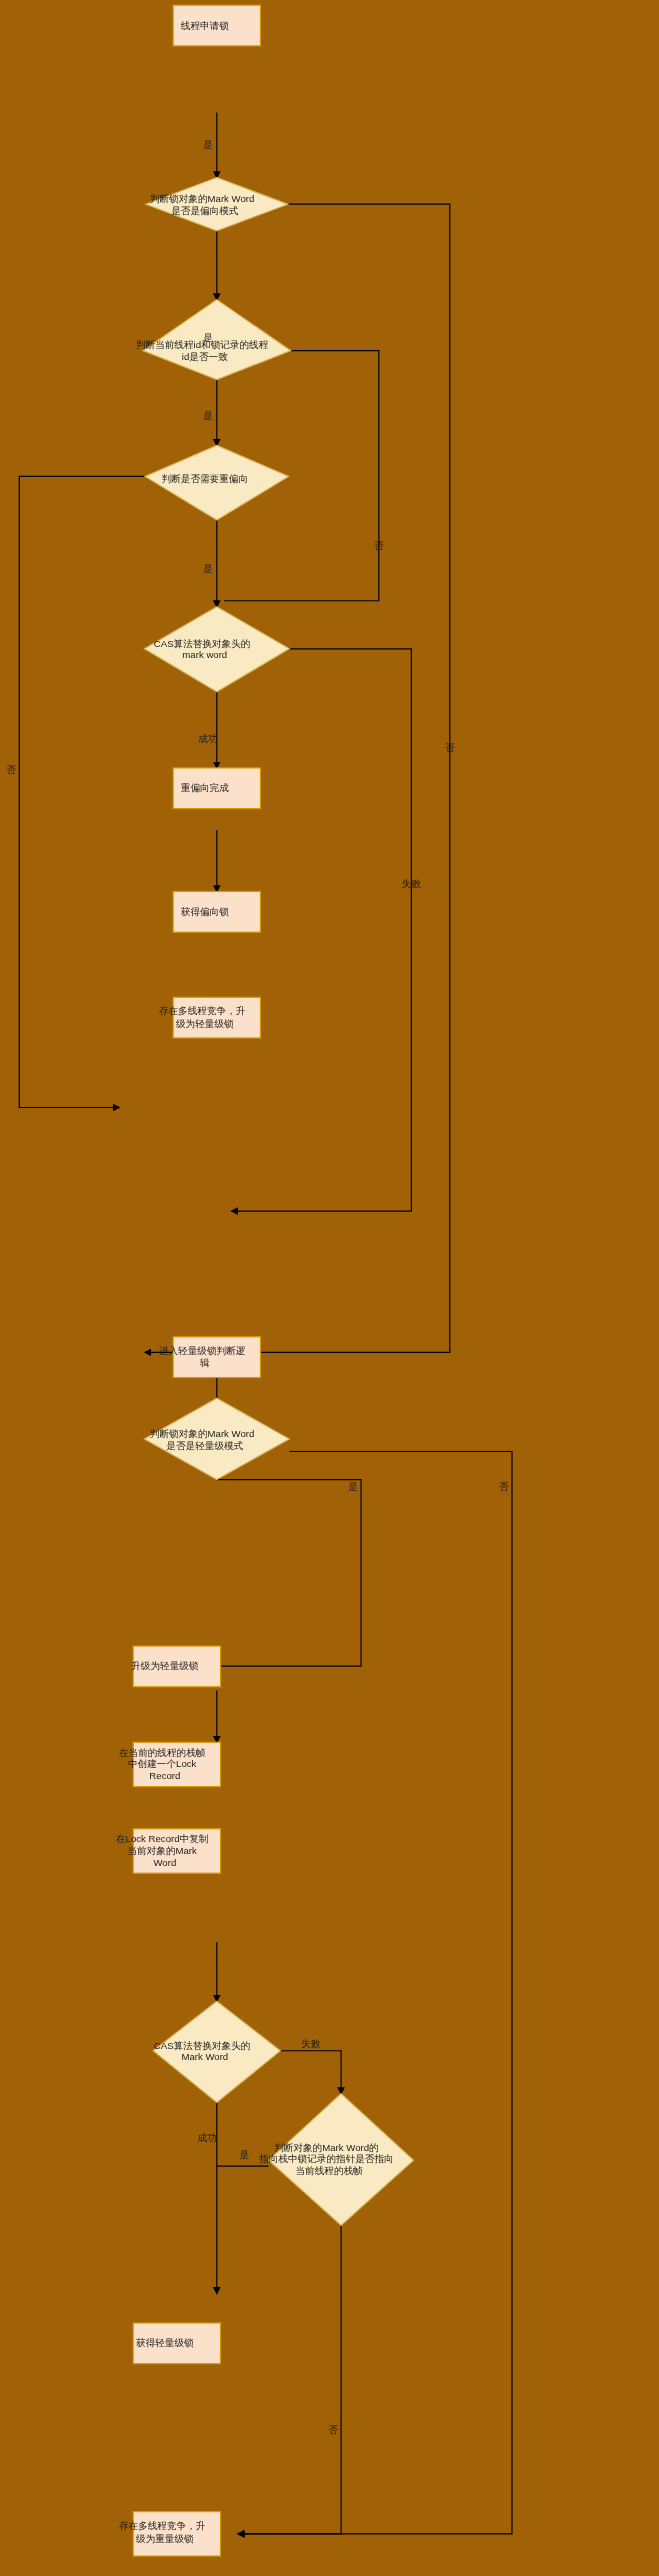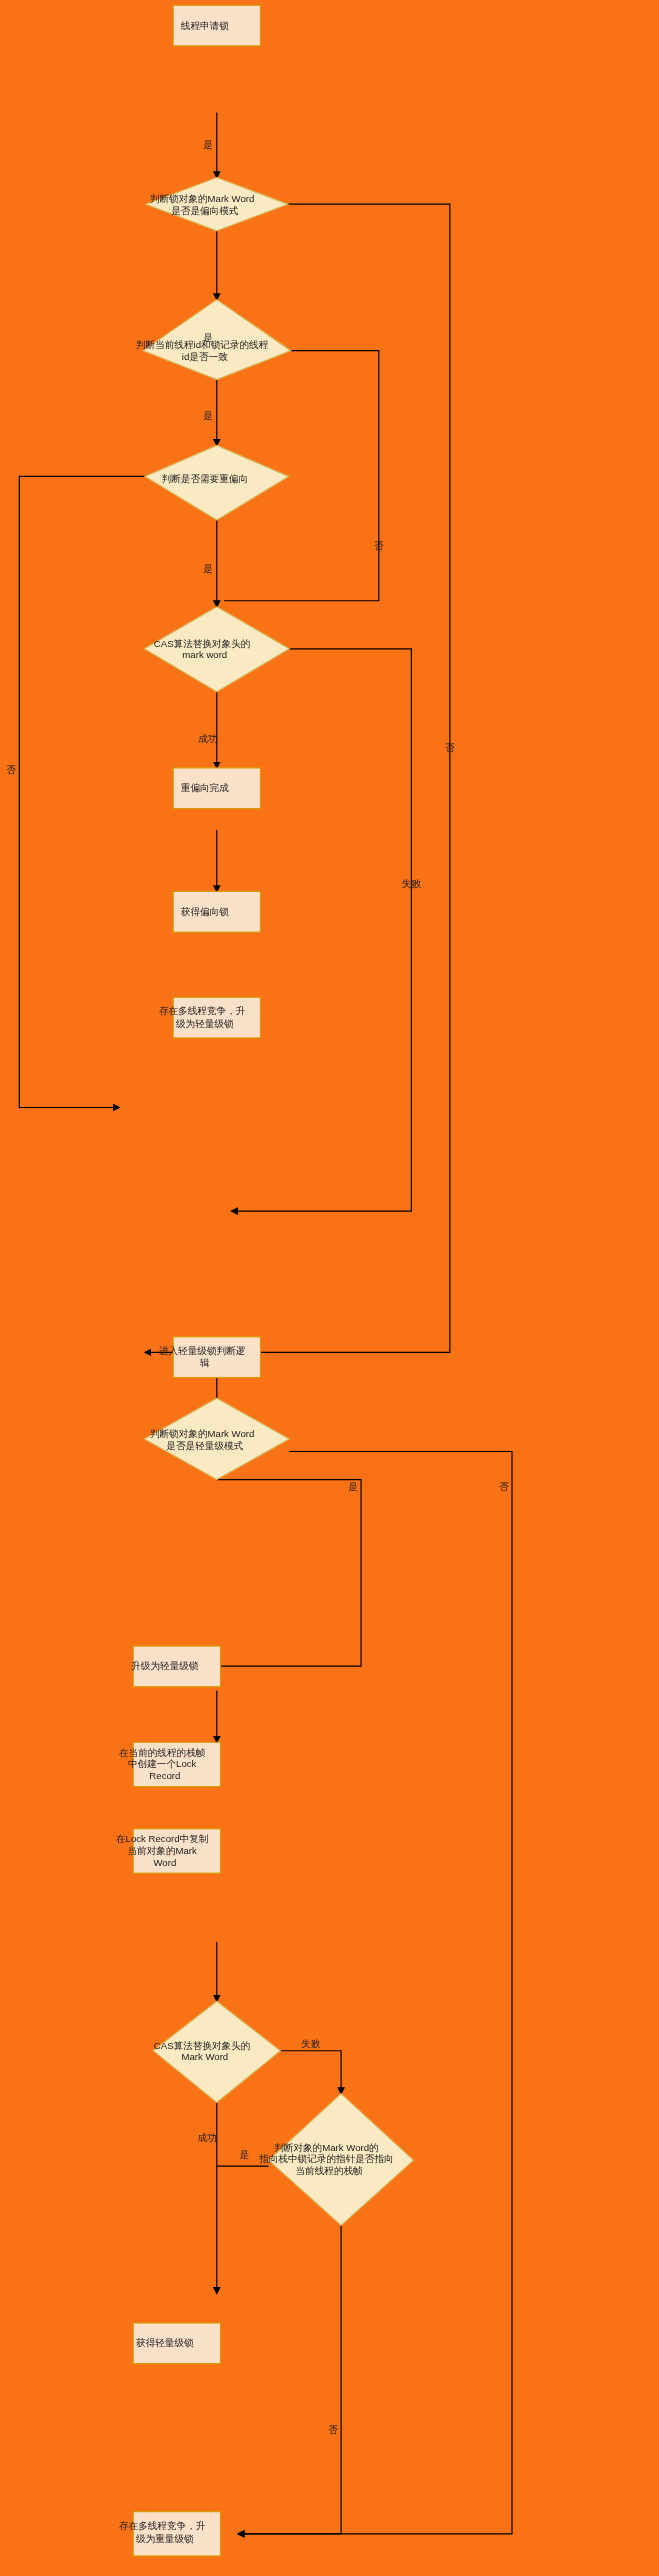--- a/index.html
+++ b/index.html
@@ -7,21 +7,21 @@
     padding: 0;
     background: #ffffff;
   }
   body {
     font-family: "Liberation Sans", "DejaVu Sans", sans-serif;
   }
   #flow-root {
     position: relative;
     width: 660px;
     height: 2576px;
-    background: #f97316;
+    background: #a16207;
     overflow: hidden;
   }
   svg#flow-svg {
     position: absolute;
     left: 0;
     top: 0;
     width: 660px;
     height: 2576px;
   }
   .node-text {

